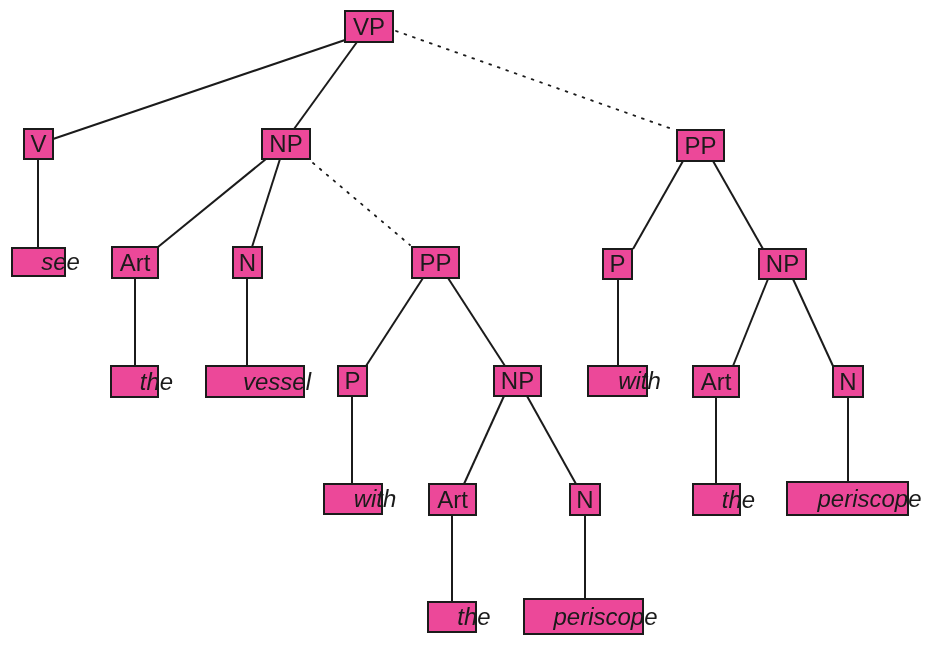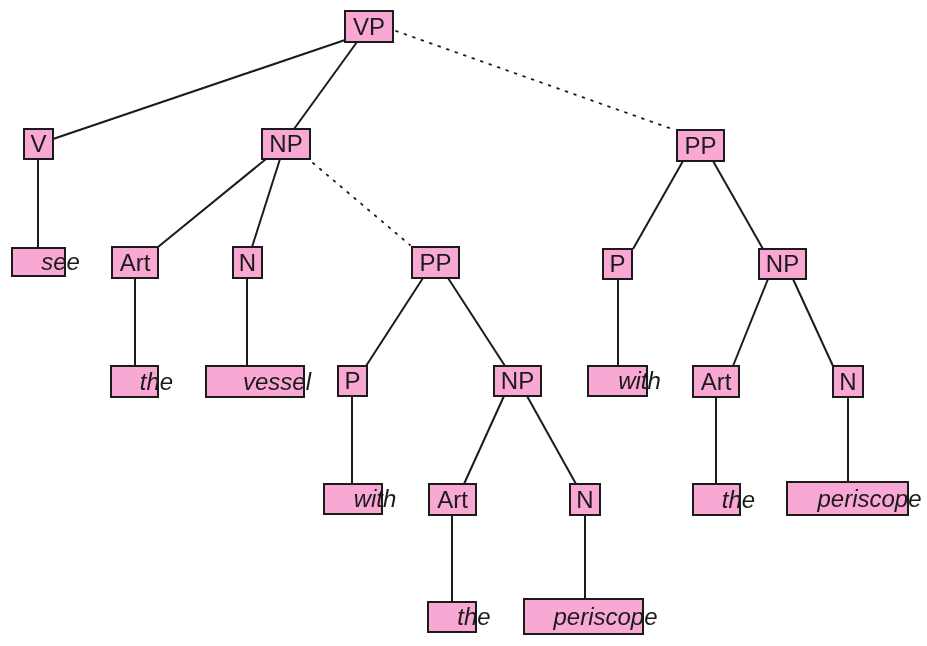--- a/index.html
+++ b/index.html
@@ -28,21 +28,21 @@
     fill: none;
   }
   .edge.dotted {
     stroke-width: 1.8;
     stroke-dasharray: 1.8 7.2;
     stroke-linecap: round;
   }
   .node {
     position: absolute;
     box-sizing: border-box;
-    background: #f9a8d4;
+    background: #ec4899;
     border: 2px solid #1b1b1b;
     color: #1b1b1b;
     display: flex;
     align-items: center;
     justify-content: center;
     font-size: 24px;
     line-height: 1;
     white-space: nowrap;
   }
   .leaf {

